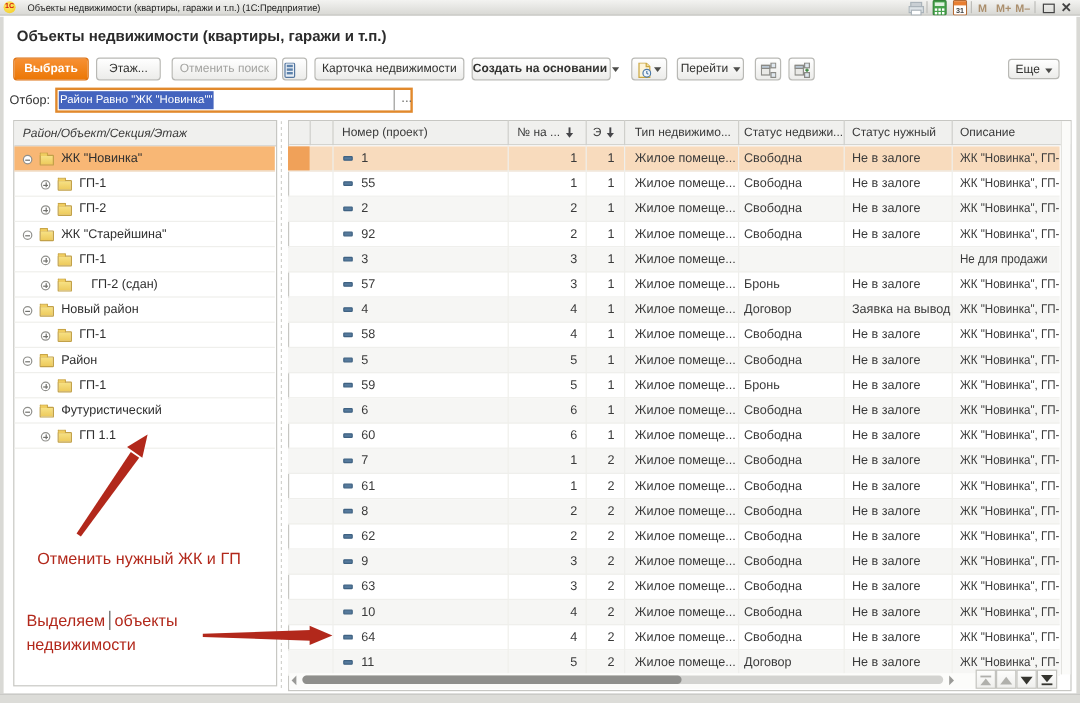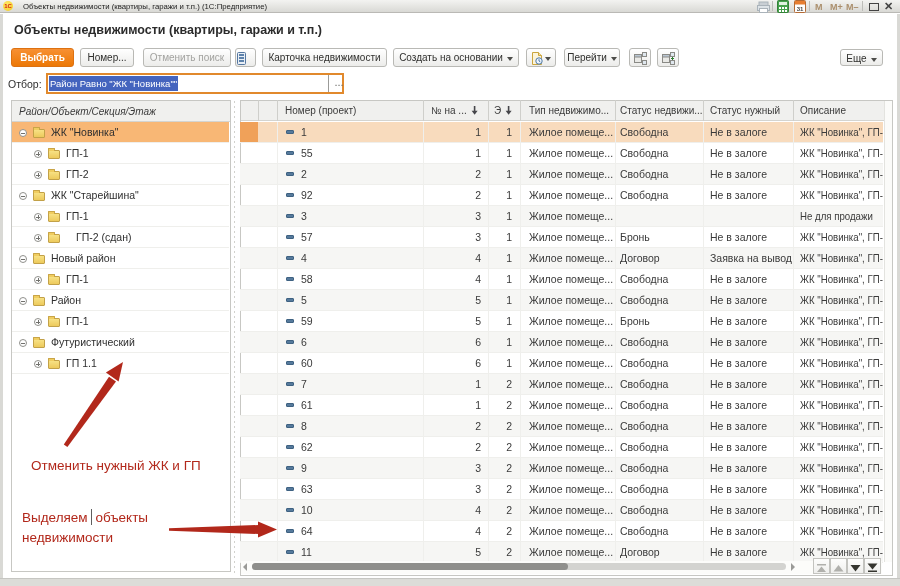--- a/index.html
+++ b/index.html
@@ -13,21 +13,21 @@
 .tsep{top:1px;width:1px;height:10px;background:#bdbdb9;}
 
 #heading{left:14px;top:23px;font-size:12.5px;font-weight:bold;color:#2b2b2b;letter-spacing:0px;}
 
 .btn{height:19px;border:1px solid #b9b9b5;border-radius:3px;background:linear-gradient(#ffffff,#ececea);font-size:10px;color:#30302e;text-align:center;white-space:nowrap;}
 .btn span.lbl{display:inline-block;line-height:17px;}
 #b-select{left:11px;top:48px;width:63px;background:linear-gradient(#f79033,#ec7806);border-color:#dd7111;color:#fff;font-weight:bold;font-size:10px;}
 #b-find{left:80px;top:48px;width:54px;}
 #b-cancel{left:143px;top:48px;width:88px;color:#a3a3a0;}
 #b-card{left:262px;top:48px;width:125px;}
-#b-create{left:393px;top:48px;width:126px;}
+#b-create{left:393px;top:48px;width:116px;font-weight:bold;}
 #b-goto{left:564px;top:48px;width:56px;}
 #b-more{left:840px;top:49px;width:43px;height:17px;}
 .ibtn{top:48px;height:19px;border:1px solid #b9b9b5;border-radius:3px;background:linear-gradient(#ffffff,#ececea);}
 .caret{display:inline-block;width:0;height:0;border-left:3px solid transparent;border-right:3px solid transparent;border-top:4px solid #4d4d4a;vertical-align:middle;margin-left:4px;margin-top:1px;}
 
 #flt-lbl{left:8px;top:78px;font-size:10.5px;color:#2f2f2f;}
 #flt-box{left:46px;top:73px;width:298px;height:21px;border:2px solid #e1892c;background:#fff;}
 #flt-sel{left:1px;top:1px;height:15px;background:#4464be;color:#fff;font-size:9.5px;line-height:15px;padding:0 1px;}
 #flt-sep{left:280px;top:0px;width:1px;height:17px;background:#9b9b98;}
 #flt-dots{left:284px;top:0px;width:14px;height:17px;font-size:11px;color:#6b6b68;text-align:center;line-height:14px;}
@@ -102,21 +102,21 @@
 <div class="tbi abs" style="left:830px">M+</div>
 <div class="tbi abs" style="left:846px">M–</div>
 <div class="tsep abs" style="left:862px"></div>
 <div class="abs" style="left:869px;top:3px;width:10px;height:8px;border:1.5px solid #434343"></div>
 <div class="abs" style="left:884px;top:0px;font-size:11px;font-weight:bold;color:#434343">✕</div>
 <div id="leftedge" class="abs"></div>
 <div id="rightedge" class="abs"></div>
 <div id="bottom" class="abs"></div>
 <div id="heading" class="abs">Объекты недвижимости (квартиры, гаражи и т.п.)</div>
 <div id="b-select" class="btn abs"><span class="lbl">Выбрать</span></div>
-<div id="b-find" class="btn abs"><span class="lbl">Номер...</span></div>
+<div id="b-find" class="btn abs"><span class="lbl">Этаж...</span></div>
 <div id="b-cancel" class="btn abs"><span class="lbl">Отменить поиск</span></div>
 <div class="ibtn abs" style="left:235px;width:21px"><svg width="11" height="13" style="margin-top:3px">
       <rect x="1.5" y="0.5" width="8" height="12" rx="1" fill="#e8eef5" stroke="#5577a0"></rect>
       <g fill="#5d82ab">
         <rect x="3" y="2" width="5" height="2"></rect>
         <rect x="3" y="5" width="5" height="2"></rect>
         <rect x="3" y="8" width="5" height="2"></rect>
       </g>
     </svg></div>
 <div id="b-card" class="btn abs"><span class="lbl">Карточка недвижимости</span></div>

